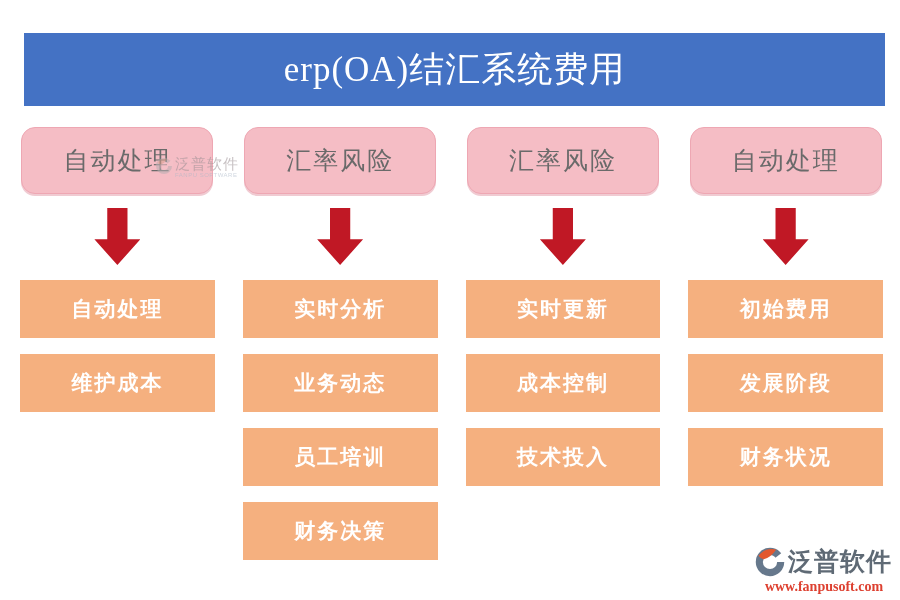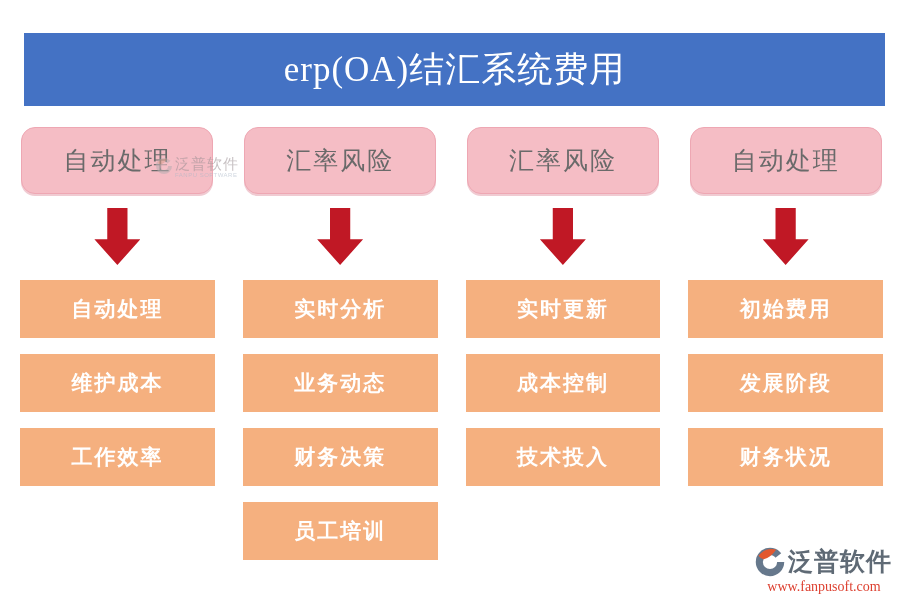--- a/index.html
+++ b/index.html
@@ -66,48 +66,47 @@
   .logo {
     position: absolute; right: 6px; bottom: 5px; z-index: 6;
     width: 140px; text-align: center;
   }
   .logo-row { display: flex; align-items: center; justify-content: flex-start; gap: 2px; }
   .logo-brand {
     color: var(--brand_gray, #5F6A75); font-size: 25px; font-weight: bold;
     letter-spacing: 1px; line-height: 30px; white-space: nowrap;
   }
   .logo-url {
-    color: var(--brand_red, #DD4030); font-size: 14px; font-weight: normal;
+    color: var(--brand_red, #DD4030); font-size: 14px; font-weight: bold;
     line-height: 16px; margin-top: 1px; white-space: nowrap;
   }
 </style>
 </head>
 <body>
 
 <div class="page">
 
   <div class="banner">erp(OA)结汇系统费用</div>
 
   <div class="columns">
 
     <div class="column">
       <div class="pink-header">自动处理</div>
       <div class="down-arrow"></div>
       <div class="obox">自动处理</div>
       <div class="obox">维护成本</div>
-      <div class="obox">工作效率</div>
     </div>
 
     <div class="column">
       <div class="pink-header">汇率风险</div>
       <div class="down-arrow"></div>
       <div class="obox">实时分析</div>
       <div class="obox">业务动态</div>
+      <div class="obox">员工培训</div>
       <div class="obox">财务决策</div>
-      <div class="obox">员工培训</div>
     </div>
 
     <div class="column">
       <div class="pink-header">汇率风险</div>
       <div class="down-arrow"></div>
       <div class="obox">实时更新</div>
       <div class="obox">成本控制</div>
       <div class="obox">技术投入</div>
     </div>
 

